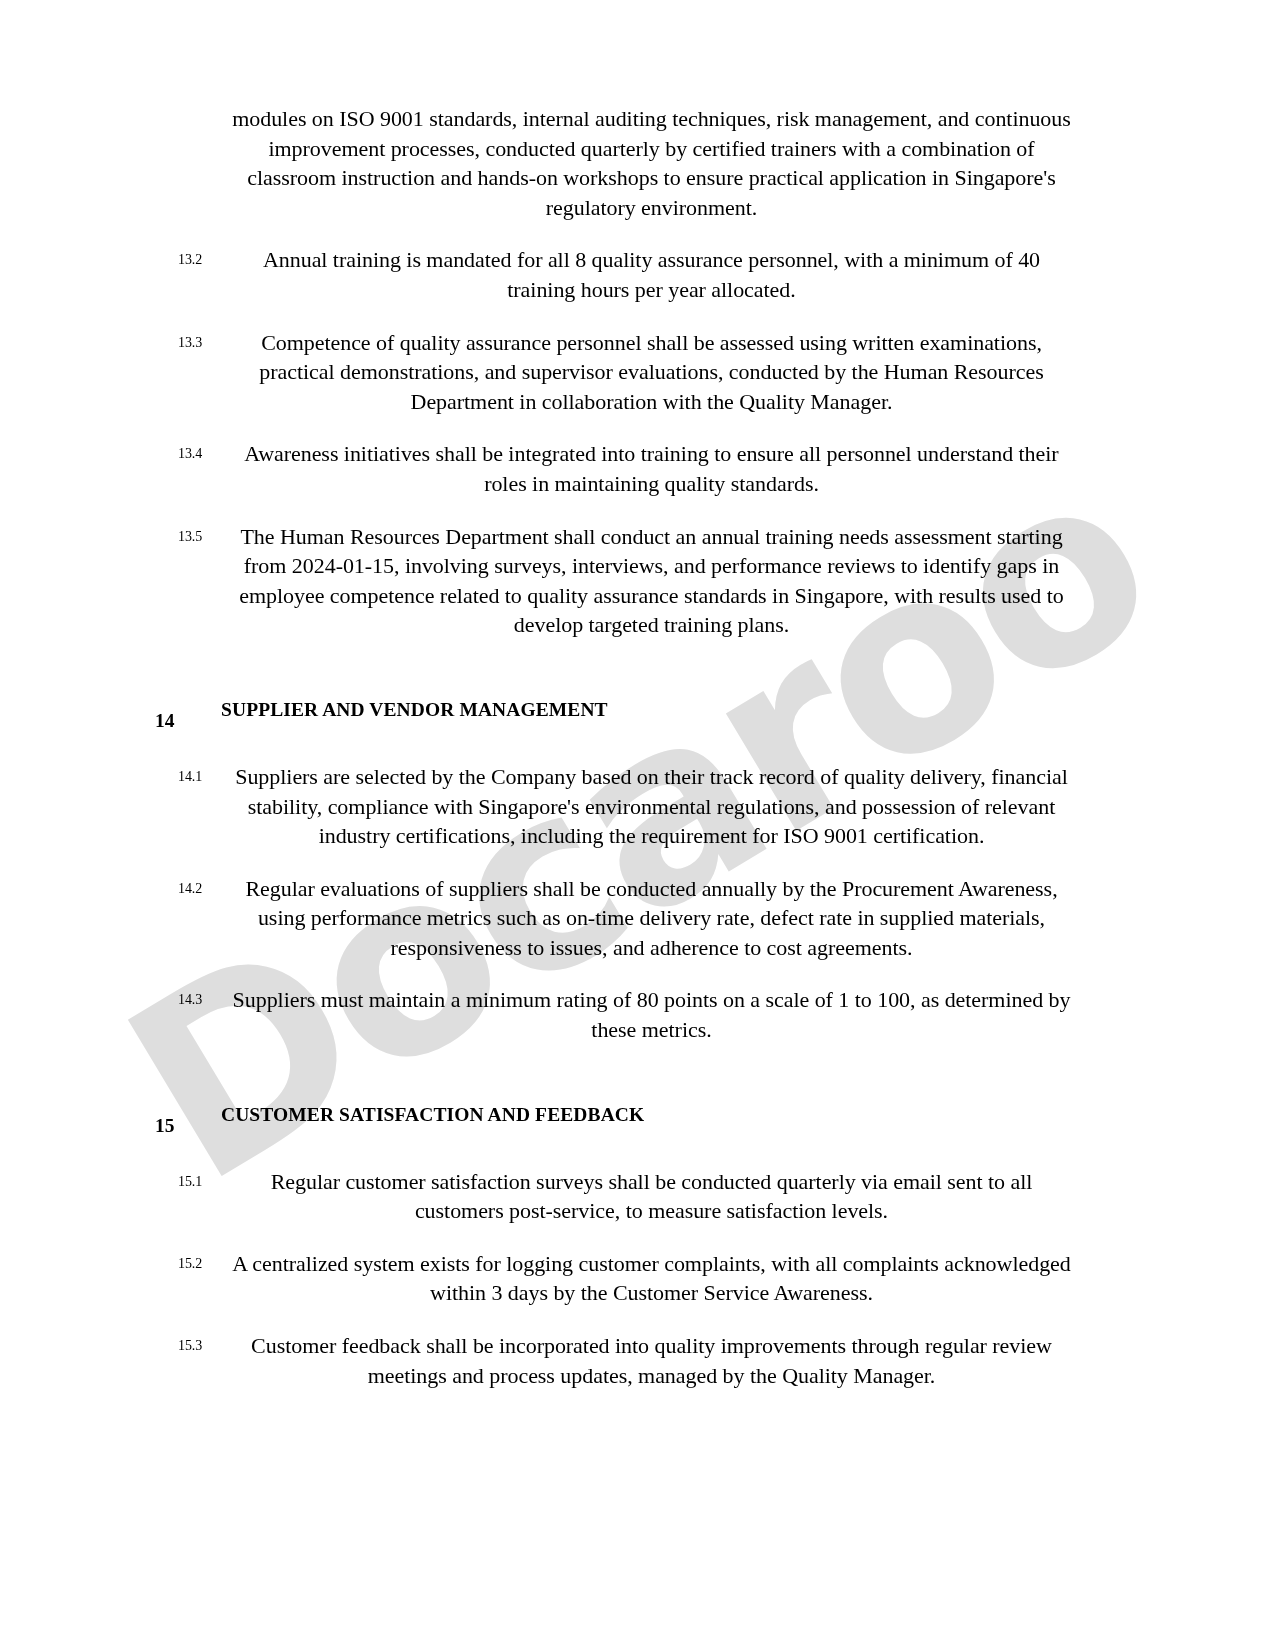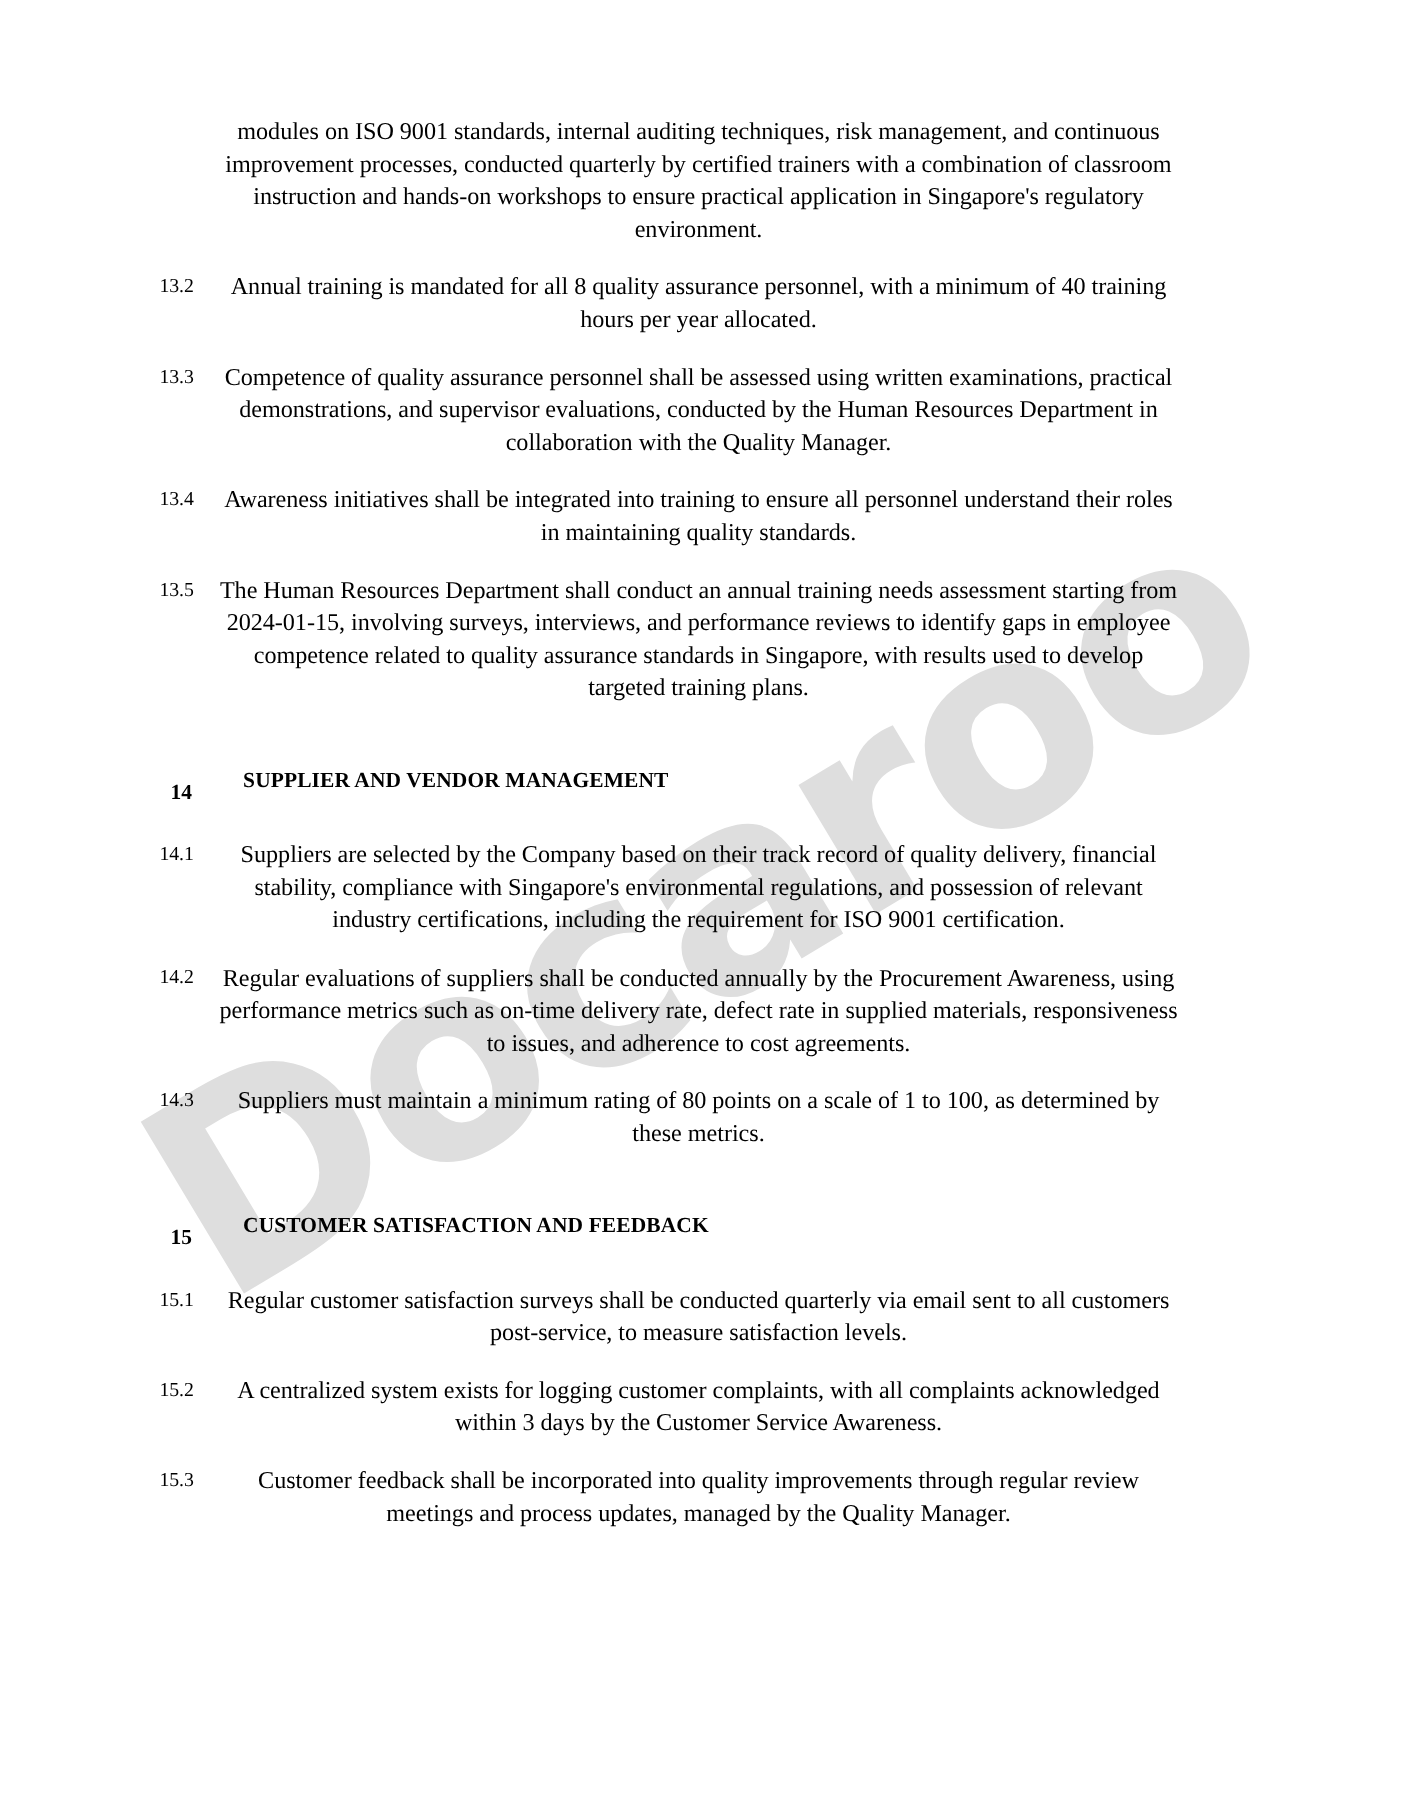--- a/index.html
+++ b/index.html
@@ -43,23 +43,24 @@
     z-index: 1;
   }
 
   .clause {
     display: flex;
     align-items: flex-start;
     margin-bottom: 23px;
   }
   .clause-num {
     flex: 0 0 52px;
-    font-size: 18px;
+    font-size: 14px;
     line-height: 29.6px;
     letter-spacing: -0.1px;
+    margin-left: 33px;
   }
   .clause-body {
     flex: 1 1 auto;
     font-size: 22px;
     line-height: 29.6px;
     text-align: center;
     letter-spacing: -0.05px;
   }
   .clause.cont .clause-num { visibility: hidden; }
 

